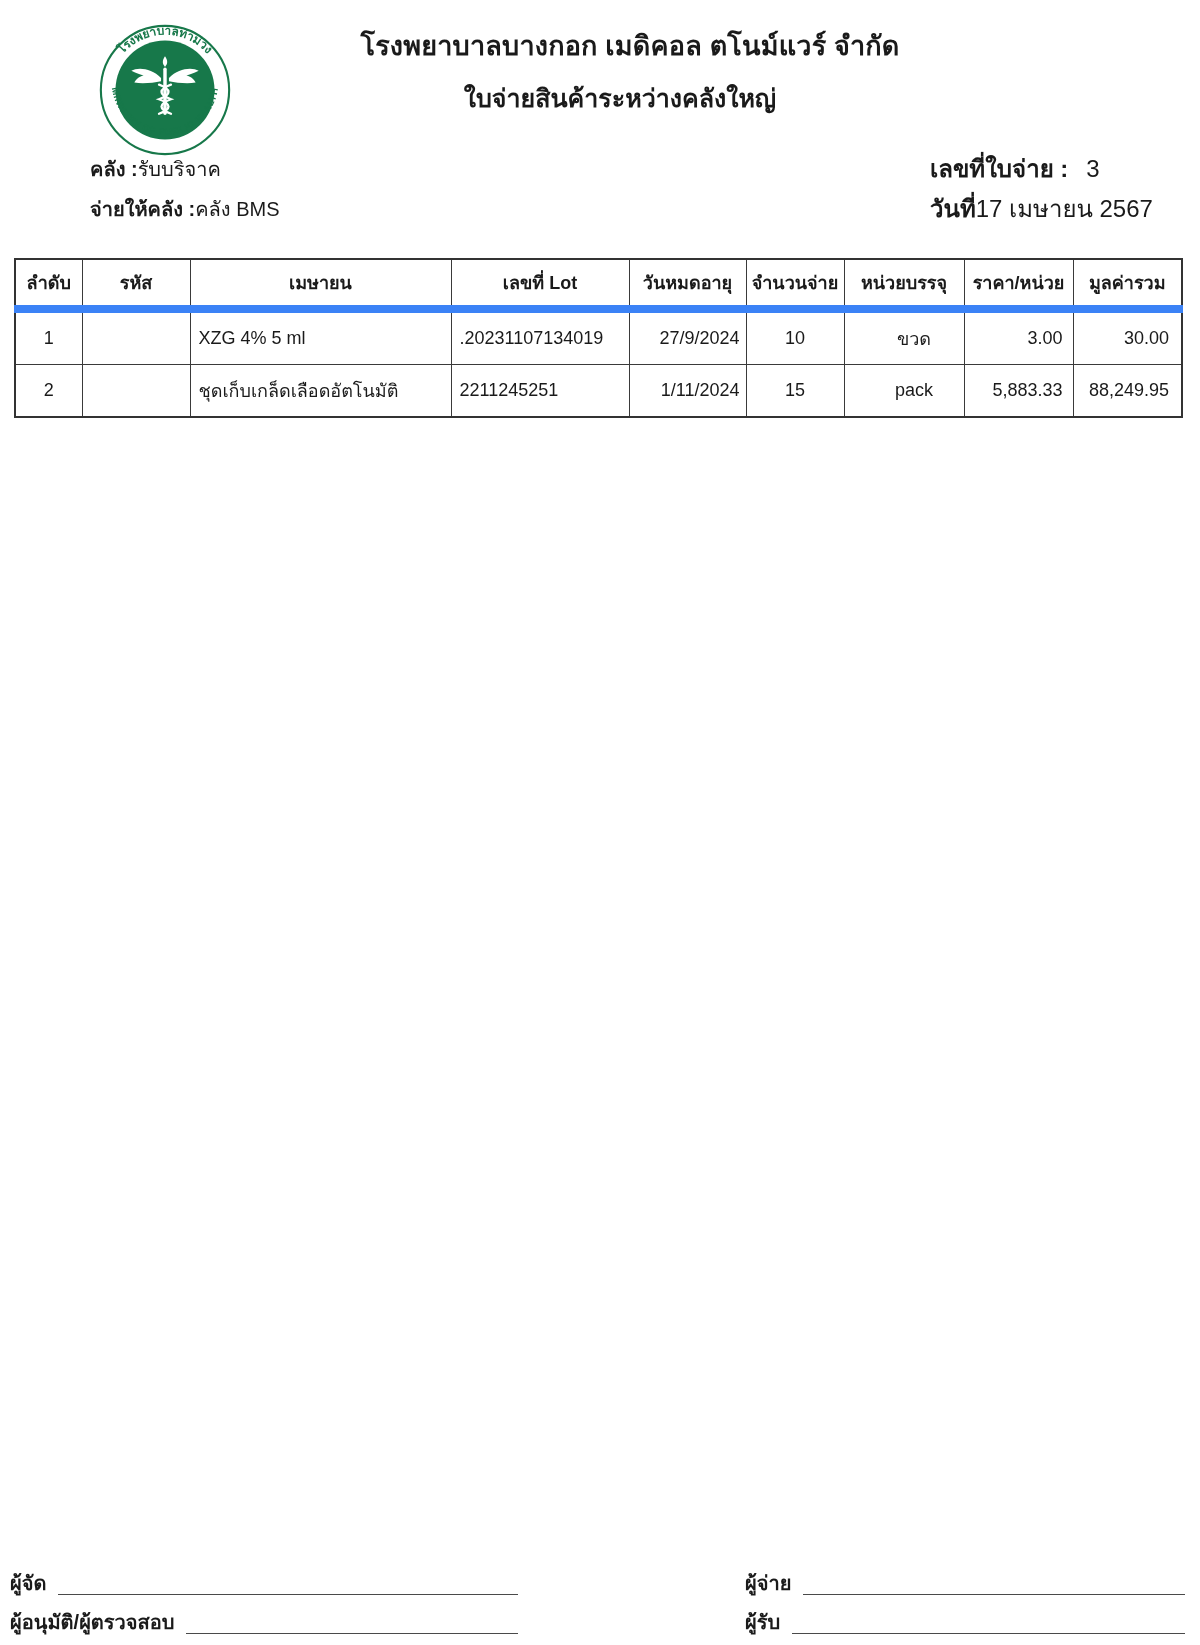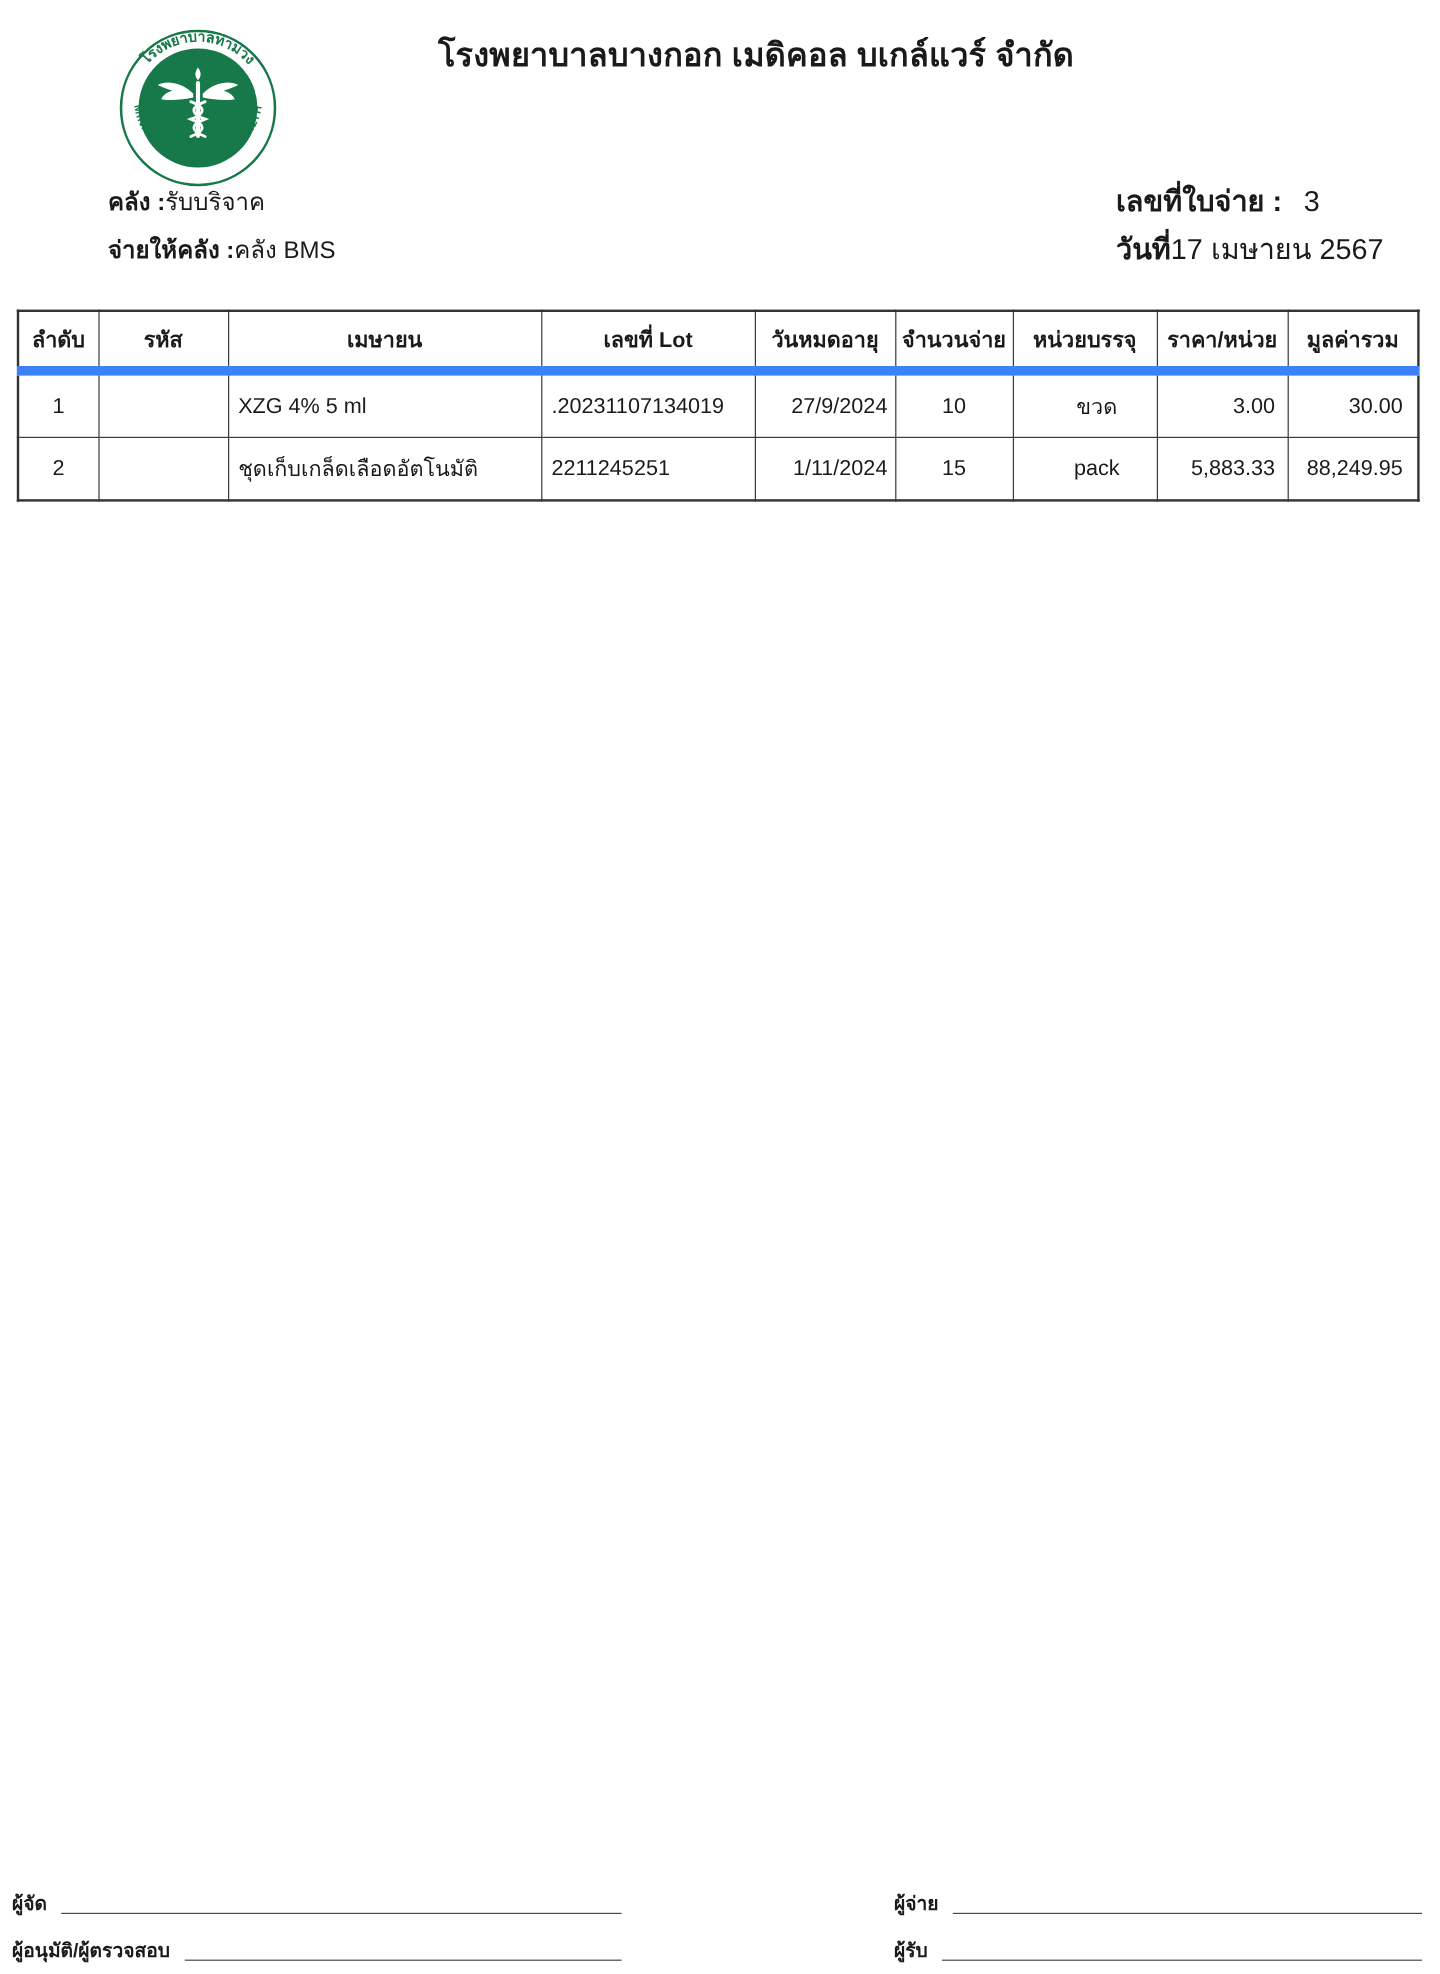--- a/index.html
+++ b/index.html
@@ -46,21 +46,21 @@
   table.items td:nth-child(4) { text-align:left; }
   table.items td:nth-child(5) { text-align:right; padding-right:6px; }
   table.items td:nth-child(6) { text-align:center; }
   table.items td:nth-child(7) { text-align:center;padding-left:28px; }
   table.items td:nth-child(8) { text-align:right; padding-right:10px; }
   table.items td:nth-child(9) { text-align:right; padding-right:12px; }
 
   
   .sig-left  { position:absolute; left:10px;  width:508px; bottom:7px; }
   .sig-right { position:absolute; left:745px; width:440px; bottom:7px; }
-  .sig-row   { display:flex; align-items:flex-end; height:39px; font-size:16px; font-weight:700; white-space:nowrap; }
+  .sig-row   { display:flex; align-items:flex-end; height:39px; font-size:20px; font-weight:700; white-space:nowrap; }
   .sig-line  { flex:1; border-bottom:1.5px solid #4a4a4a; margin-left:12px; margin-bottom:4px; }
 </style>
 </head>
 <body>
 
 <div class="page">
 
   <div class="logo">
     <svg viewBox="0 0 100 100" width="132" height="132">
       <defs>
@@ -79,21 +79,22 @@
         <path d="M50,24.5 c-2.2,3.2 -2.2,5.6 0,8 c2.2,-2.4 2.2,-4.8 0,-8 z" fill="#ffffff"></path>
         <rect x="48.7" y="33" width="2.6" height="36" rx="1.3" fill="#ffffff"></rect>
         <path d="M47,41 C40,33.5 29.5,32.5 24.5,35.5 C28.5,37.5 31.5,38.3 33.8,39.1 C29.8,40.2 27.8,42.2 26.8,44.4 C33,45.6 41,44.6 47,43.4 Z" fill="#ffffff"></path>
         <path d="M53,41 C60,33.5 70.5,32.5 75.5,35.5 C71.5,37.5 68.5,38.3 66.2,39.1 C70.2,40.2 72.2,42.2 73.2,44.4 C67,45.6 59,44.6 53,43.4 Z" fill="#ffffff"></path>
         <path d="M45.5,46 C55,49.5 55,53.5 45.5,57 C55,60.5 55,64.5 45.5,68" stroke="#ffffff" stroke-width="1.8" fill="none" stroke-linecap="round"></path>
         <path d="M54.5,46 C45,49.5 45,53.5 54.5,57 C45,60.5 45,64.5 54.5,68" stroke="#ffffff" stroke-width="1.8" fill="none" stroke-linecap="round"></path>
       </g>
     </svg>
   </div>
 
-  <div class="company-name">โรงพยาบาลบางกอก เมดิคอล บเกล์แวร์ จำกัด</div>
+  <div class="company-name">โรงพยาบาลบางกอก เมดิคอล ตโนม์แวร์ จำกัด</div>
+  <div class="doc-title">ใบจ่ายสินค้าระหว่างคลังใหญ่</div>
 
   <div class="meta-left">
     <div class="meta-line">
       <span class="meta-lbl">คลัง :</span><span class="meta-val">รับบริจาค</span>
     </div>
     <div class="meta-line">
       <span class="meta-lbl">จ่ายให้คลัง :</span><span class="meta-val">คลัง BMS</span>
     </div>
   </div>
 

